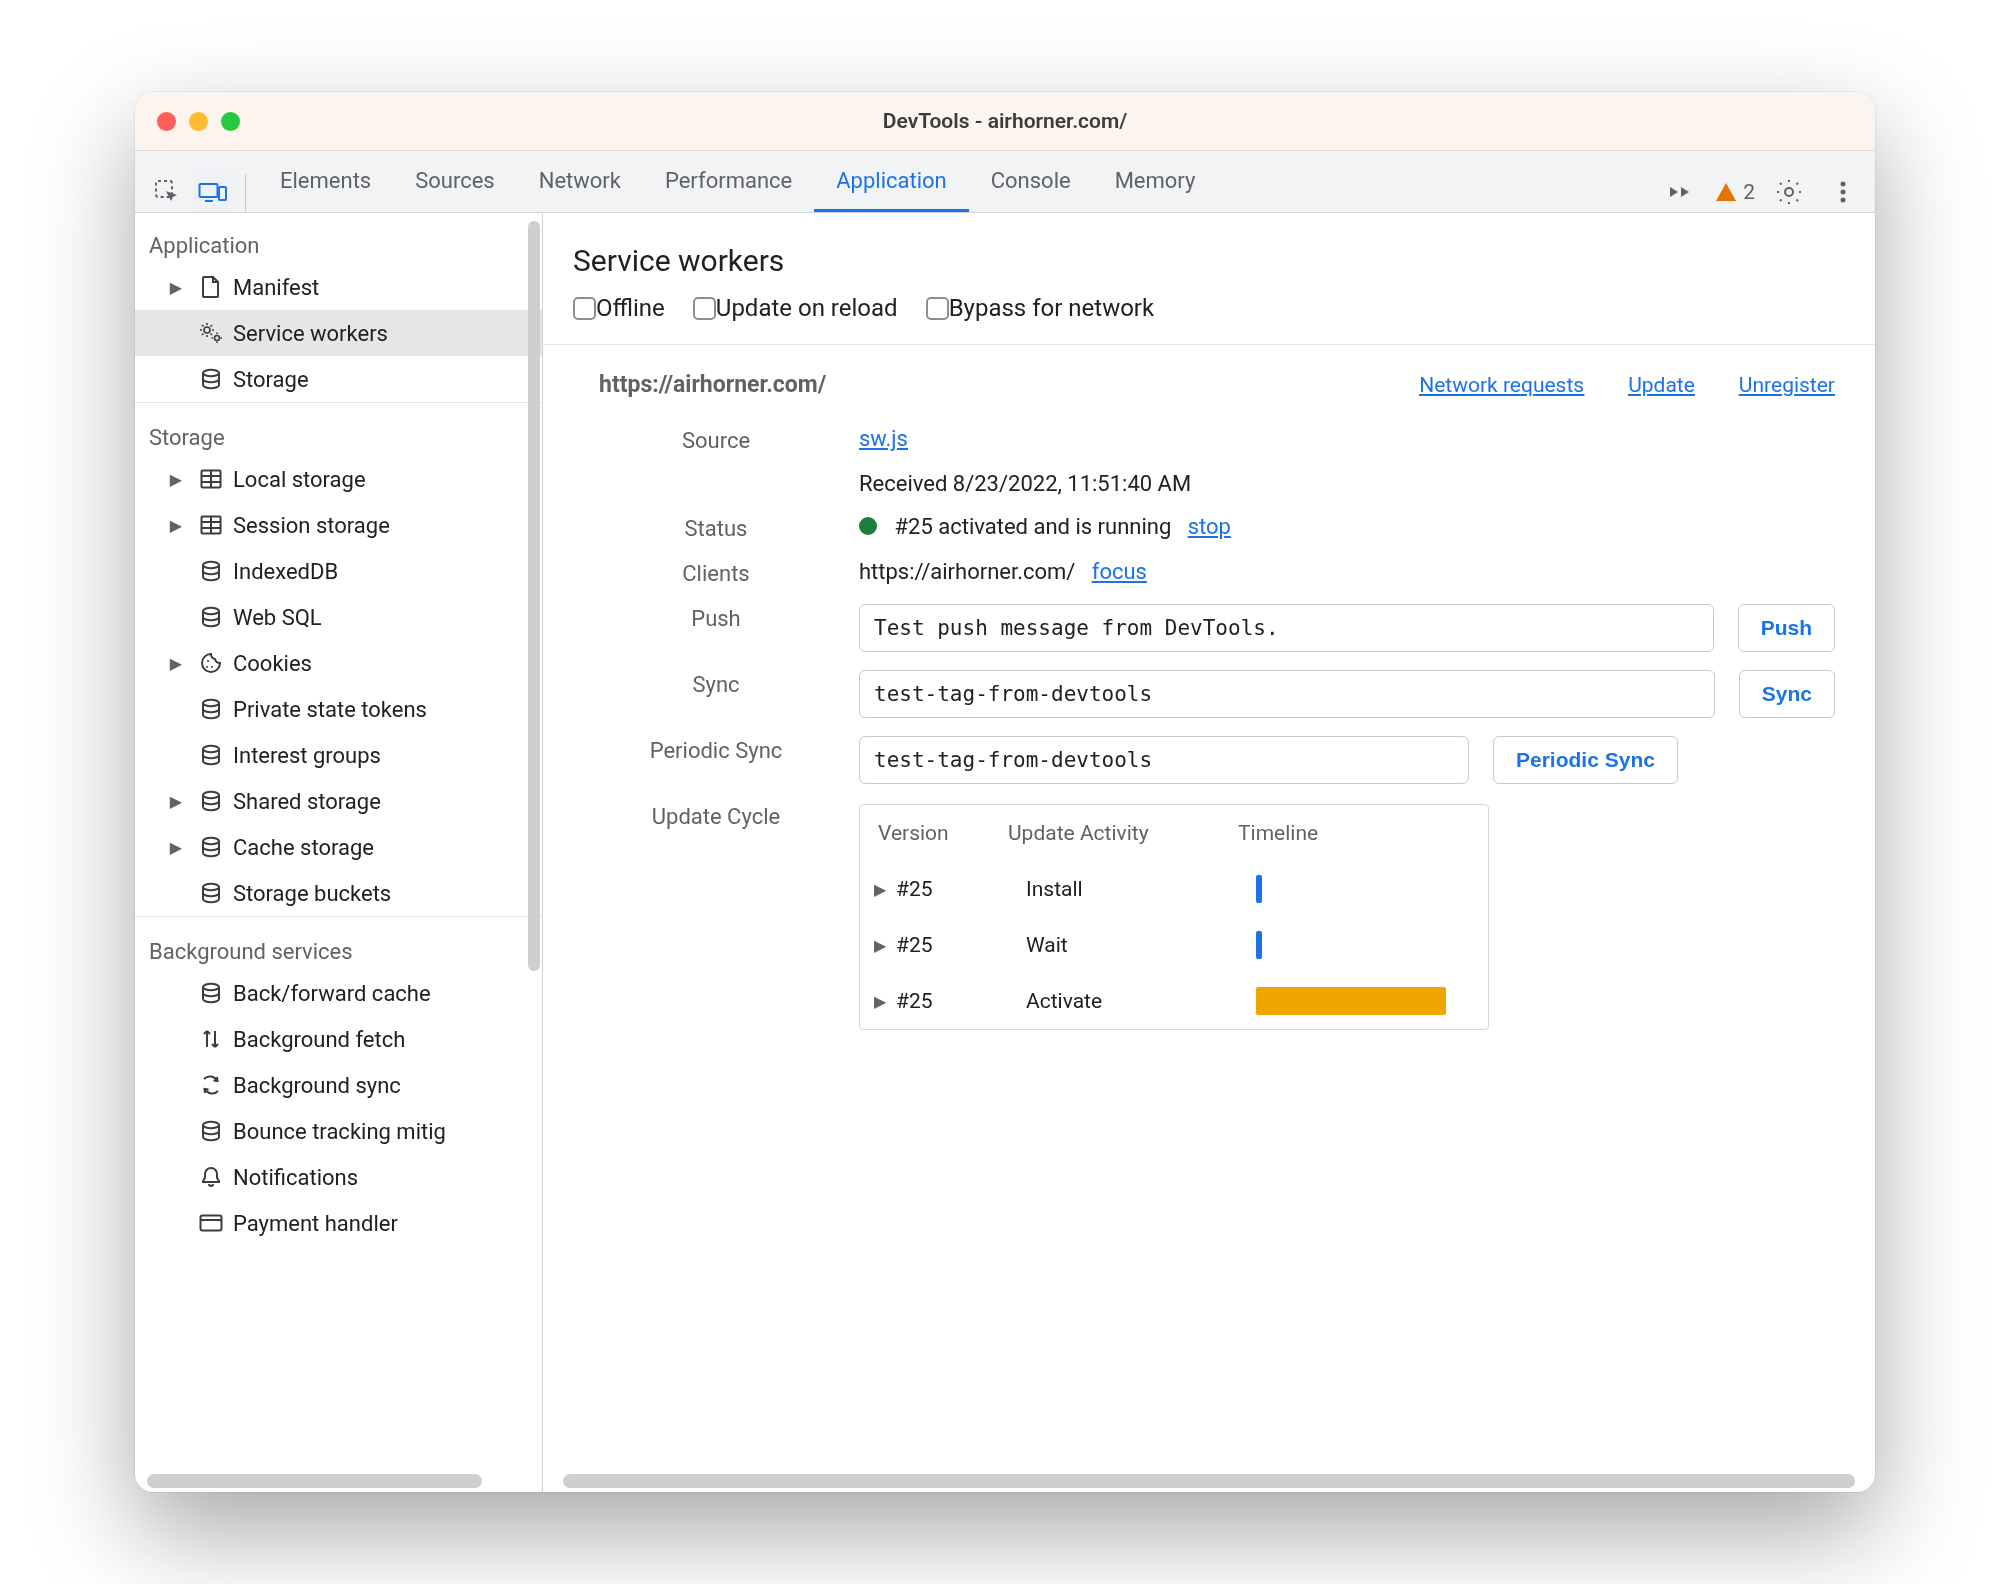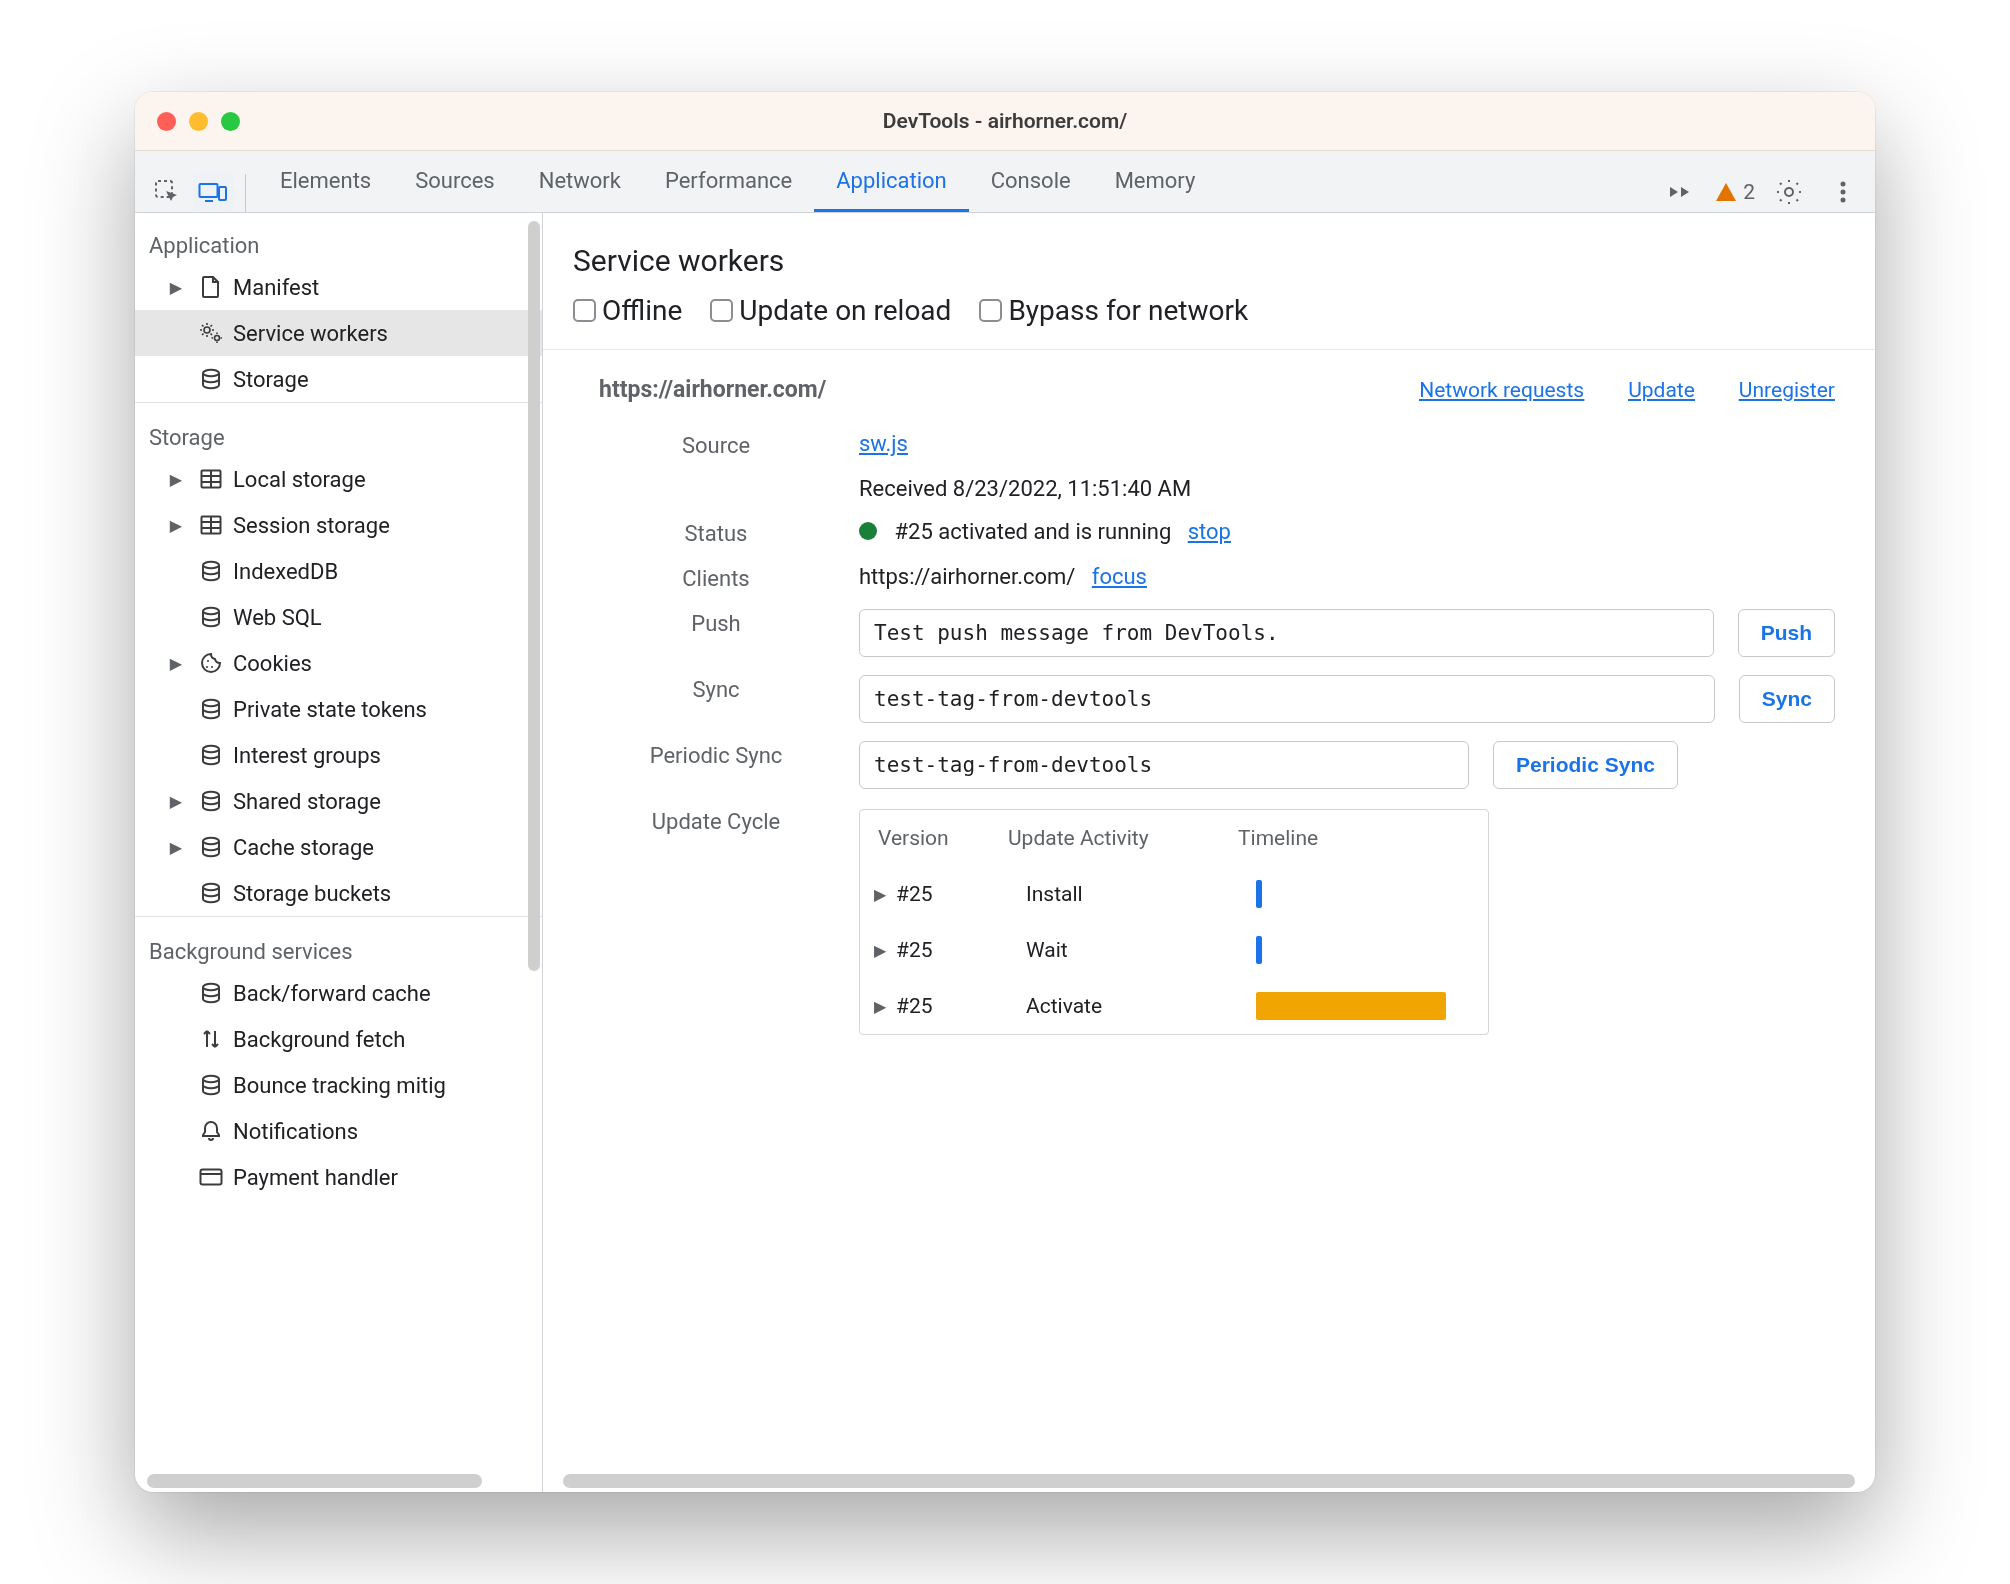--- a/index.html
+++ b/index.html
@@ -151,21 +151,21 @@
   h1.page-title {
     font-size: 30px; font-weight:400; color:#202124;
     margin: 30px 0 16px 30px;
   }
 
   .options-row {
     display:flex; align-items:center; gap:28px;
     padding: 0 30px 22px 30px;
     border-bottom: 1px solid #e6e6e6;
   }
-  .chk { display:flex; align-items:center; gap:6px; font-size:28px; color:var(--text);}
+  .chk { display:flex; align-items:center; gap:0; font-size:24px; color:var(--text);}
   .chk-box {
     width:23px; height:23px; border:2px solid #8a8d91; border-radius:5px; display:inline-block;
   }
 
   .sw-block {
     padding: 26px 40px 10px 56px;
     border-bottom: 1px solid #e6e6e6;
   }
   .sw-block:last-child { border-bottom:none;}
   .origin-row {
@@ -471,20 +471,32 @@
                 <path d="M7 3v16M7 3 4 6M7 3l3 3"></path>
                 <path d="M15 19V3M15 19l-3-3M15 19l3-3"></path>
               </svg>
             </span>
             <span>Background fetch</span>
           </div>
           <div class="tree-item lvl2">
             <span class="tree-arrow hidden">▶</span>
             <span class="tree-icon">
               <svg width="22" height="22" viewBox="0 0 22 22" fill="none" stroke="currentColor" stroke-width="2">
+                <path d="M4 5a8 8 0 0 1 13 2"></path>
+                <path d="m17 3 .5 4-4-.5"></path>
+                <path d="M18 17a8 8 0 0 1-13-2"></path>
+                <path d="m5 19-.5-4 4 .5"></path>
+              </svg>
+            </span>
+            <span>Background sync</span>
+          </div>
+          <div class="tree-item lvl2">
+            <span class="tree-arrow hidden">▶</span>
+            <span class="tree-icon">
+              <svg width="22" height="22" viewBox="0 0 22 22" fill="none" stroke="currentColor" stroke-width="2">
                 <ellipse cx="11" cy="5" rx="8" ry="3.2"></ellipse>
                 <path d="M3 5v12c0 1.8 3.6 3.2 8 3.2s8-1.4 8-3.2V5"></path>
                 <path d="M3 11c0 1.8 3.6 3.2 8 3.2s8-1.4 8-3.2"></path>
               </svg>
             </span>
             <span>Bounce tracking mitig</span>
           </div>
           <div class="tree-item lvl2">
             <span class="tree-arrow hidden">▶</span>
             <span class="tree-icon">

